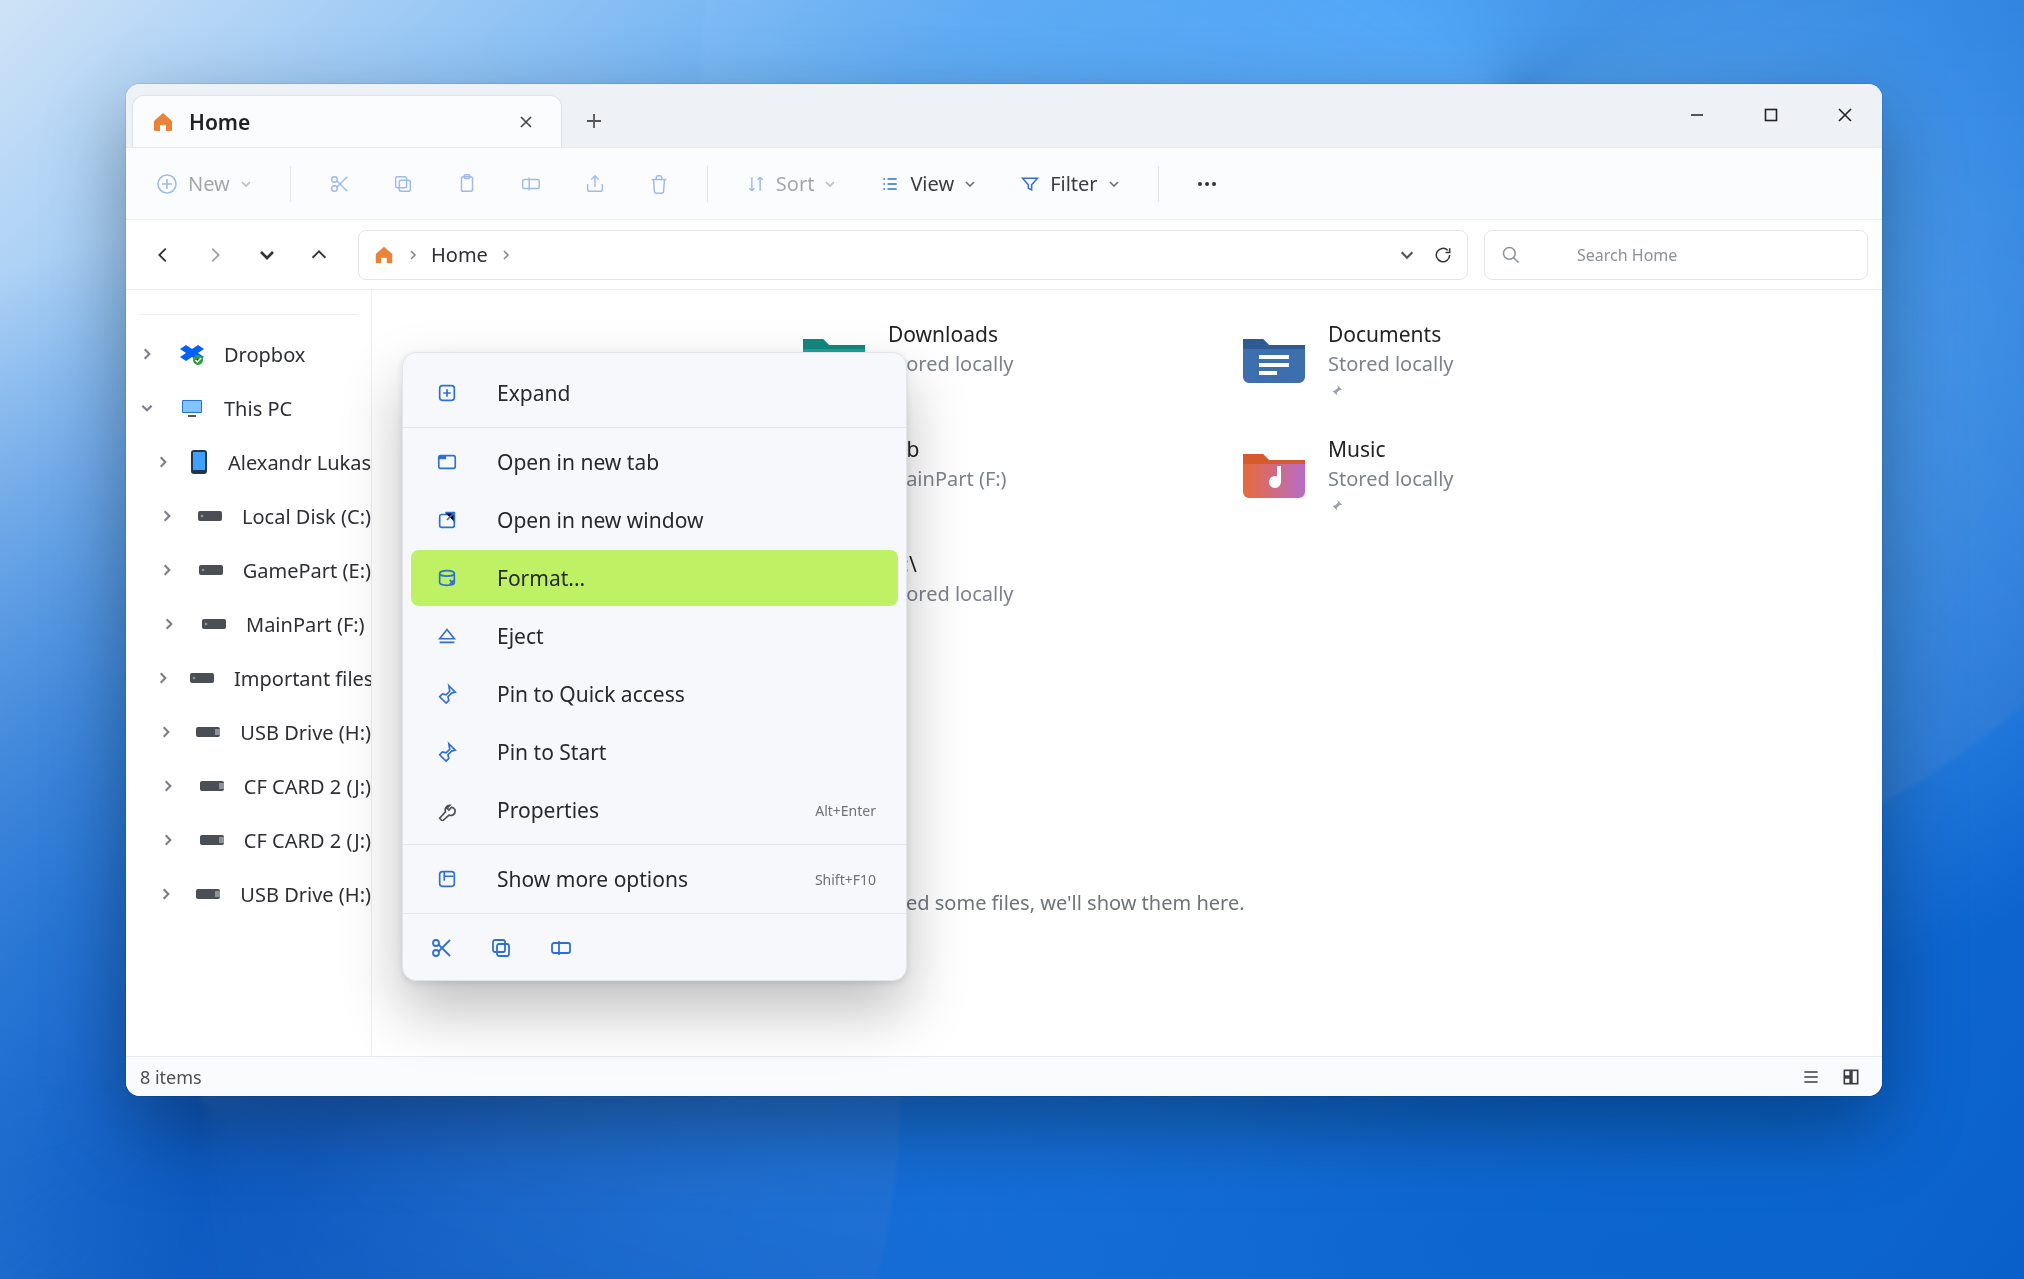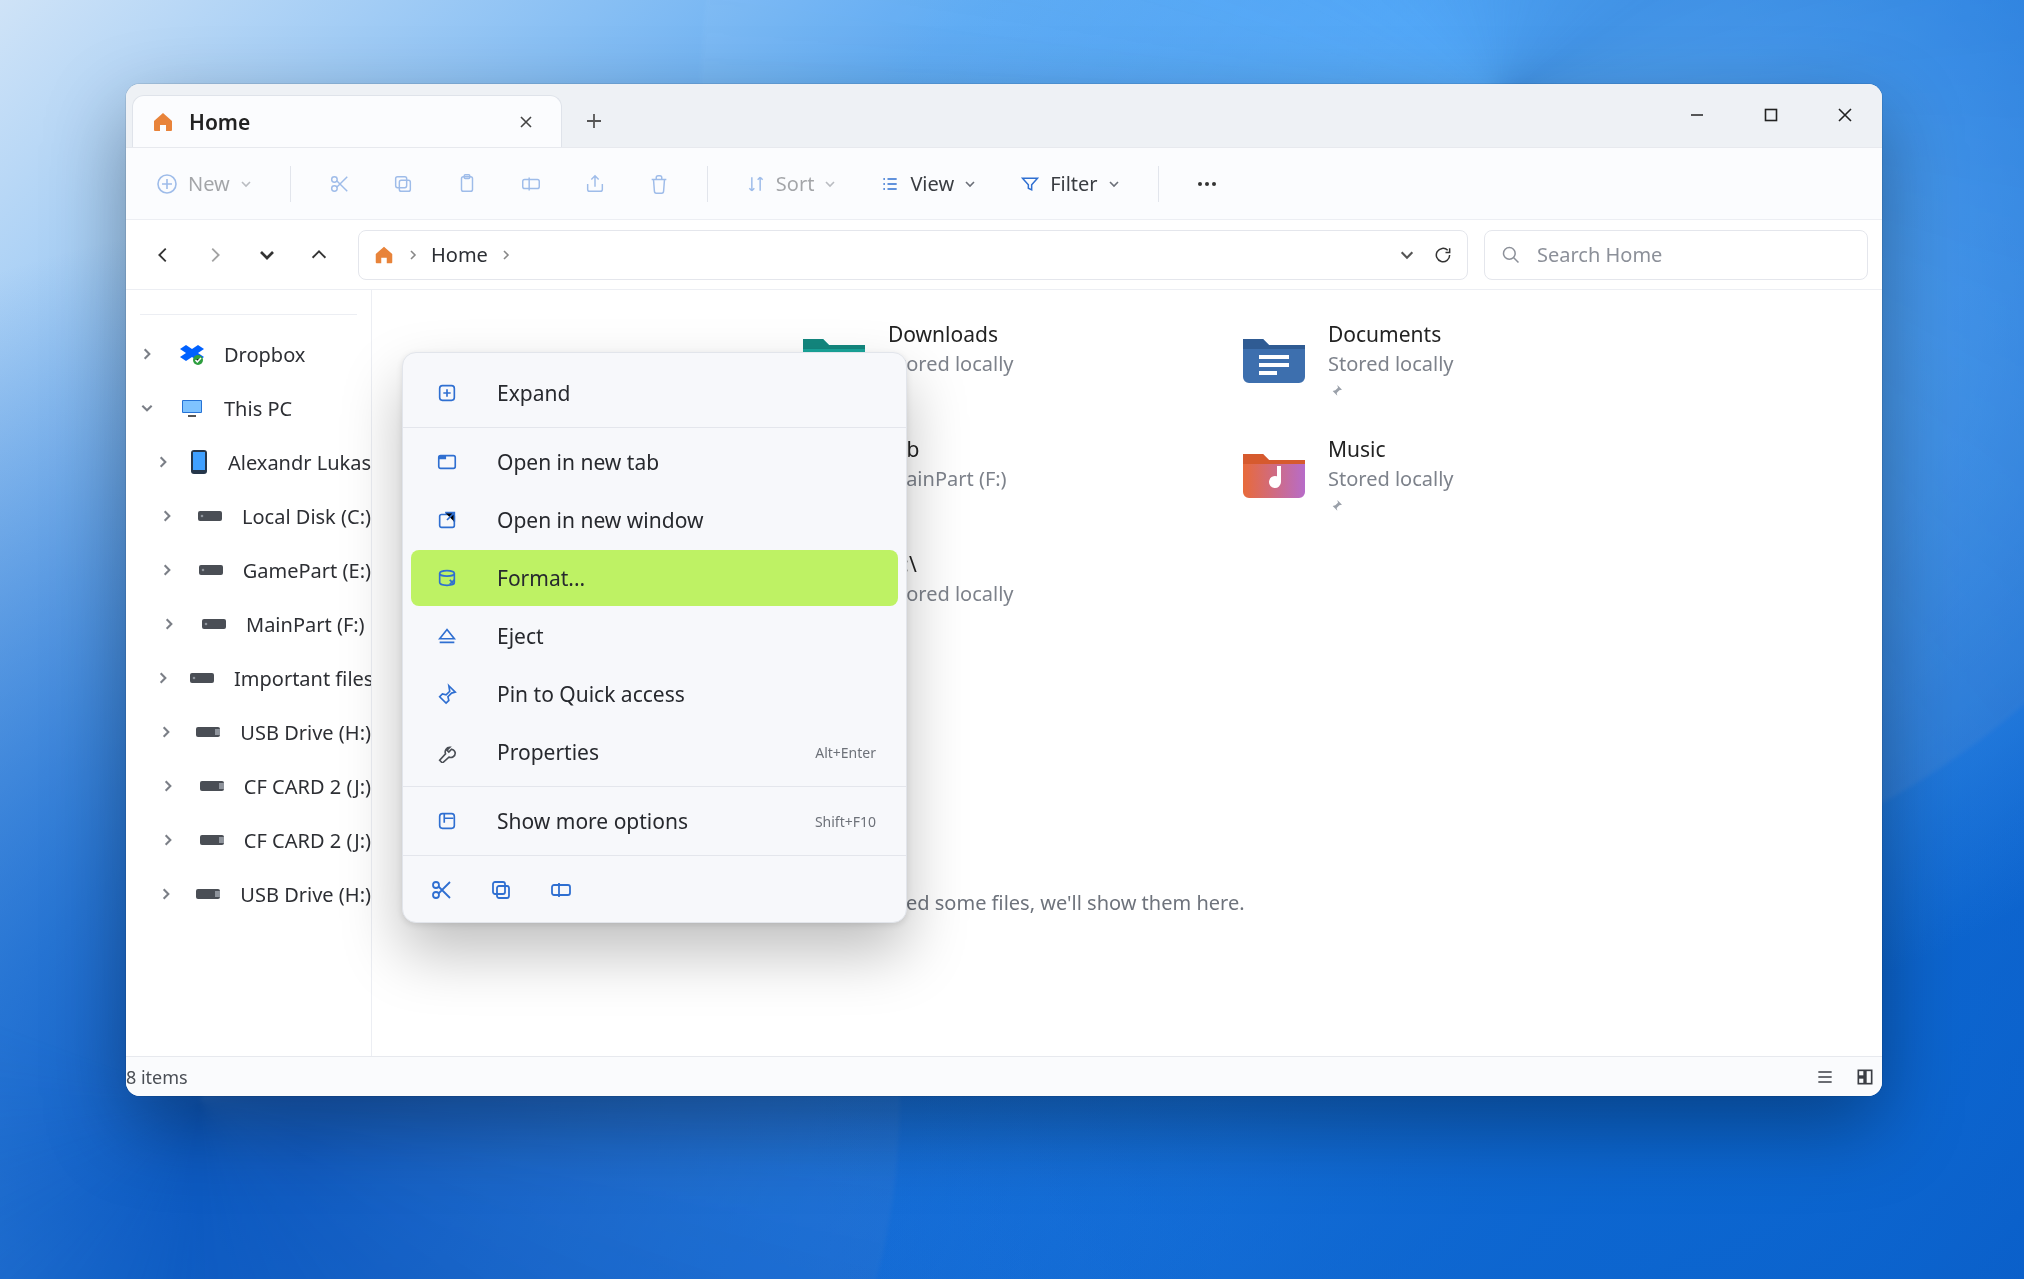--- a/index.html
+++ b/index.html
@@ -82,21 +82,21 @@
     height:50px; padding:0 14px; margin:0 10px;
     border:1px solid #e4e6ec; border-radius:8px; background:#fff;
   }
   .addrbar .crumb { font-size:20px; color:#2c2f35; }
   .addrbar .sep { color:#8a8e97; }
   .addr-right { margin-left:auto; display:flex; align-items:center; gap:18px; color:#555; }
   .searchbox {
     width:384px; height:50px; display:flex; align-items:center; gap:14px;
     padding:0 16px; border:1px solid #e4e6ec; border-radius:8px; background:#fff; color:#8c9099;
   }
-  .searchbox input { border:none; outline:none; font-size:20px; flex:1; color:#3b82f6; background:transparent; }
+  .searchbox input { border:none; outline:none; font-size:16px; flex:1; color:#3b82f6; background:transparent;margin-left:40px; }
   .searchbox input::placeholder { color:#8c9099; }
 
   
   .body { display:flex; height: calc(100% - 64px - 72px - 70px - 40px); }
   .sidebar {
     width:246px; padding:18px 0 0 0;
     border-right:1px solid #eceef3;
     background:#fff;
     overflow:hidden;
   }
@@ -112,21 +112,21 @@
   .folder-card { display:flex; align-items:flex-start; gap:18px; width:380px; }
   .folder-card .big-ic { width:72px; height:72px; display:flex; align-items:center; justify-content:center; }
   .folder-card .meta .name { font-size:21px; color:#232323; }
   .folder-card .meta .sub  { font-size:20px; color:#7d828b; margin-top:2px; }
   .folder-card .pin { color:#9aa0a9; margin-top:6px; }
 
   .hint { font-size:20px; color:#6e737c; margin-top:260px; margin-left:390px; }
 
   .statusbar {
     display:flex; align-items:center; height:40px;
-    padding:0 0; border-top:1px solid #e7e9ee; background:#fafbfd;
+    padding:0 14px; border-top:1px solid #e7e9ee; background:#fafbfd;
     font-size:18px; color:#4a4e55;gap:6px;
   }
   .statusbar .spacer { flex:1; }
   .statusbar .sbtn { width:34px; height:28px; display:flex; align-items:center; justify-content:center; color:#3b3e44; border-radius:4px; }
 
   
   .context {
     position:absolute;
     left:276px; top:268px;
     width:505px;
@@ -694,20 +694,28 @@
         <span class="ic">
           <svg width="22" height="22" viewBox="0 0 24 24">
             <path fill="none" stroke="#2f6fd1" stroke-width="1.8" d="M14 3l7 7-4 1-4 4 1 4-3 3-7-7 3-3 4 1 4-4z"></path>
           </svg>
         </span>
         <span>Pin to Quick access</span>
       </div>
       <div class="ctx-item">
         <span class="ic">
           <svg width="22" height="22" viewBox="0 0 24 24">
+            <path fill="none" stroke="#2f6fd1" stroke-width="1.8" d="M14 3l7 7-4 1-4 4 1 4-3 3-7-7 3-3 4 1 4-4z"></path>
+          </svg>
+        </span>
+        <span>Pin to Start</span>
+      </div>
+      <div class="ctx-item">
+        <span class="ic">
+          <svg width="22" height="22" viewBox="0 0 24 24">
             <path fill="none" stroke="#4a4e55" stroke-width="1.8" d="M21 13a5 5 0 0 1-6.9 4.6L7 24l-3-3 6.4-7.1A5 5 0 0 1 15 7l-3 3 2 2 3-3a5 5 0 0 1 4 4z"></path>
           </svg>
         </span>
         <span>Properties</span>
         <span class="kbd">Alt+Enter</span>
       </div>
       <div class="ctx-sep"></div>
       <div class="ctx-item">
         <span class="ic">
           <svg width="22" height="22" viewBox="0 0 24 24">

